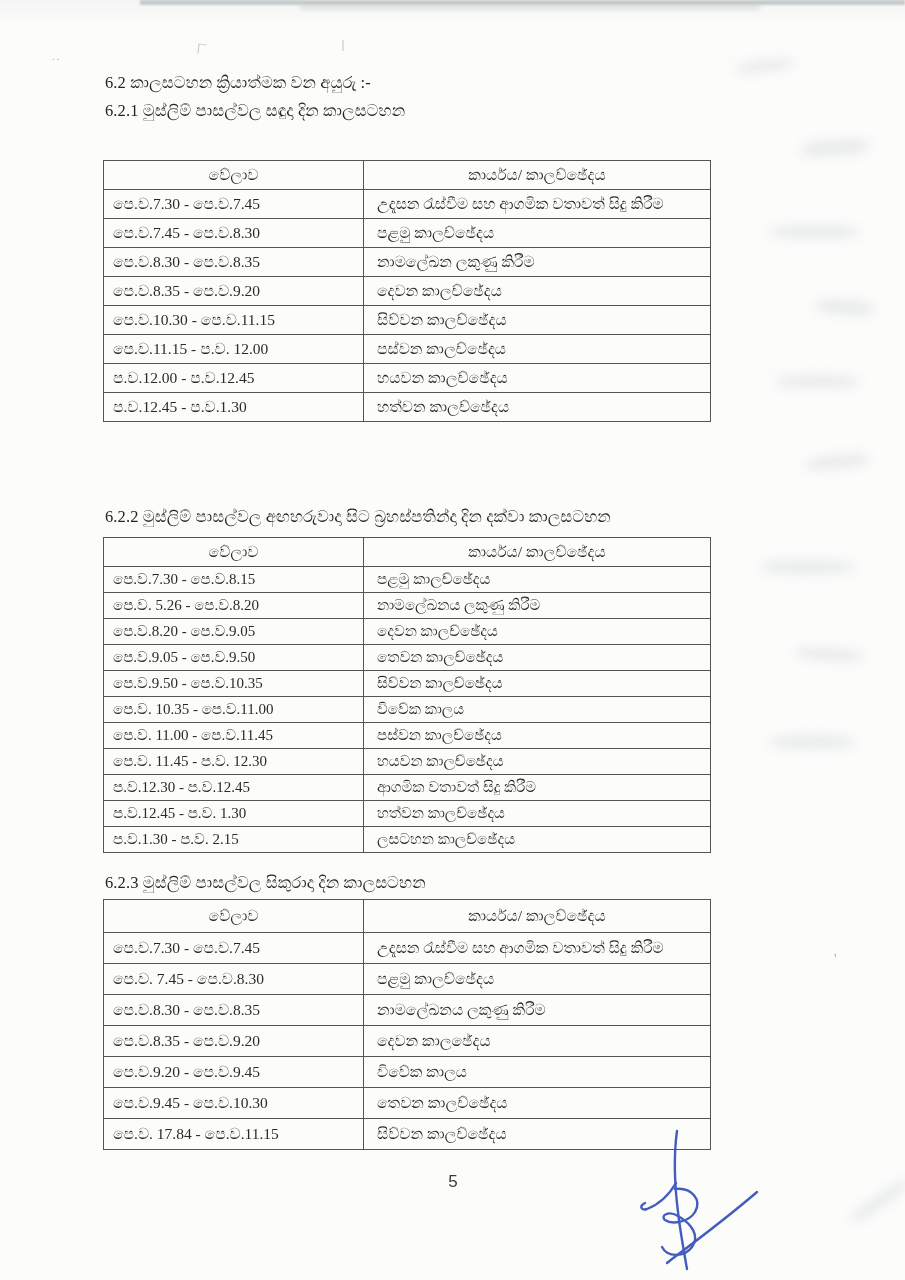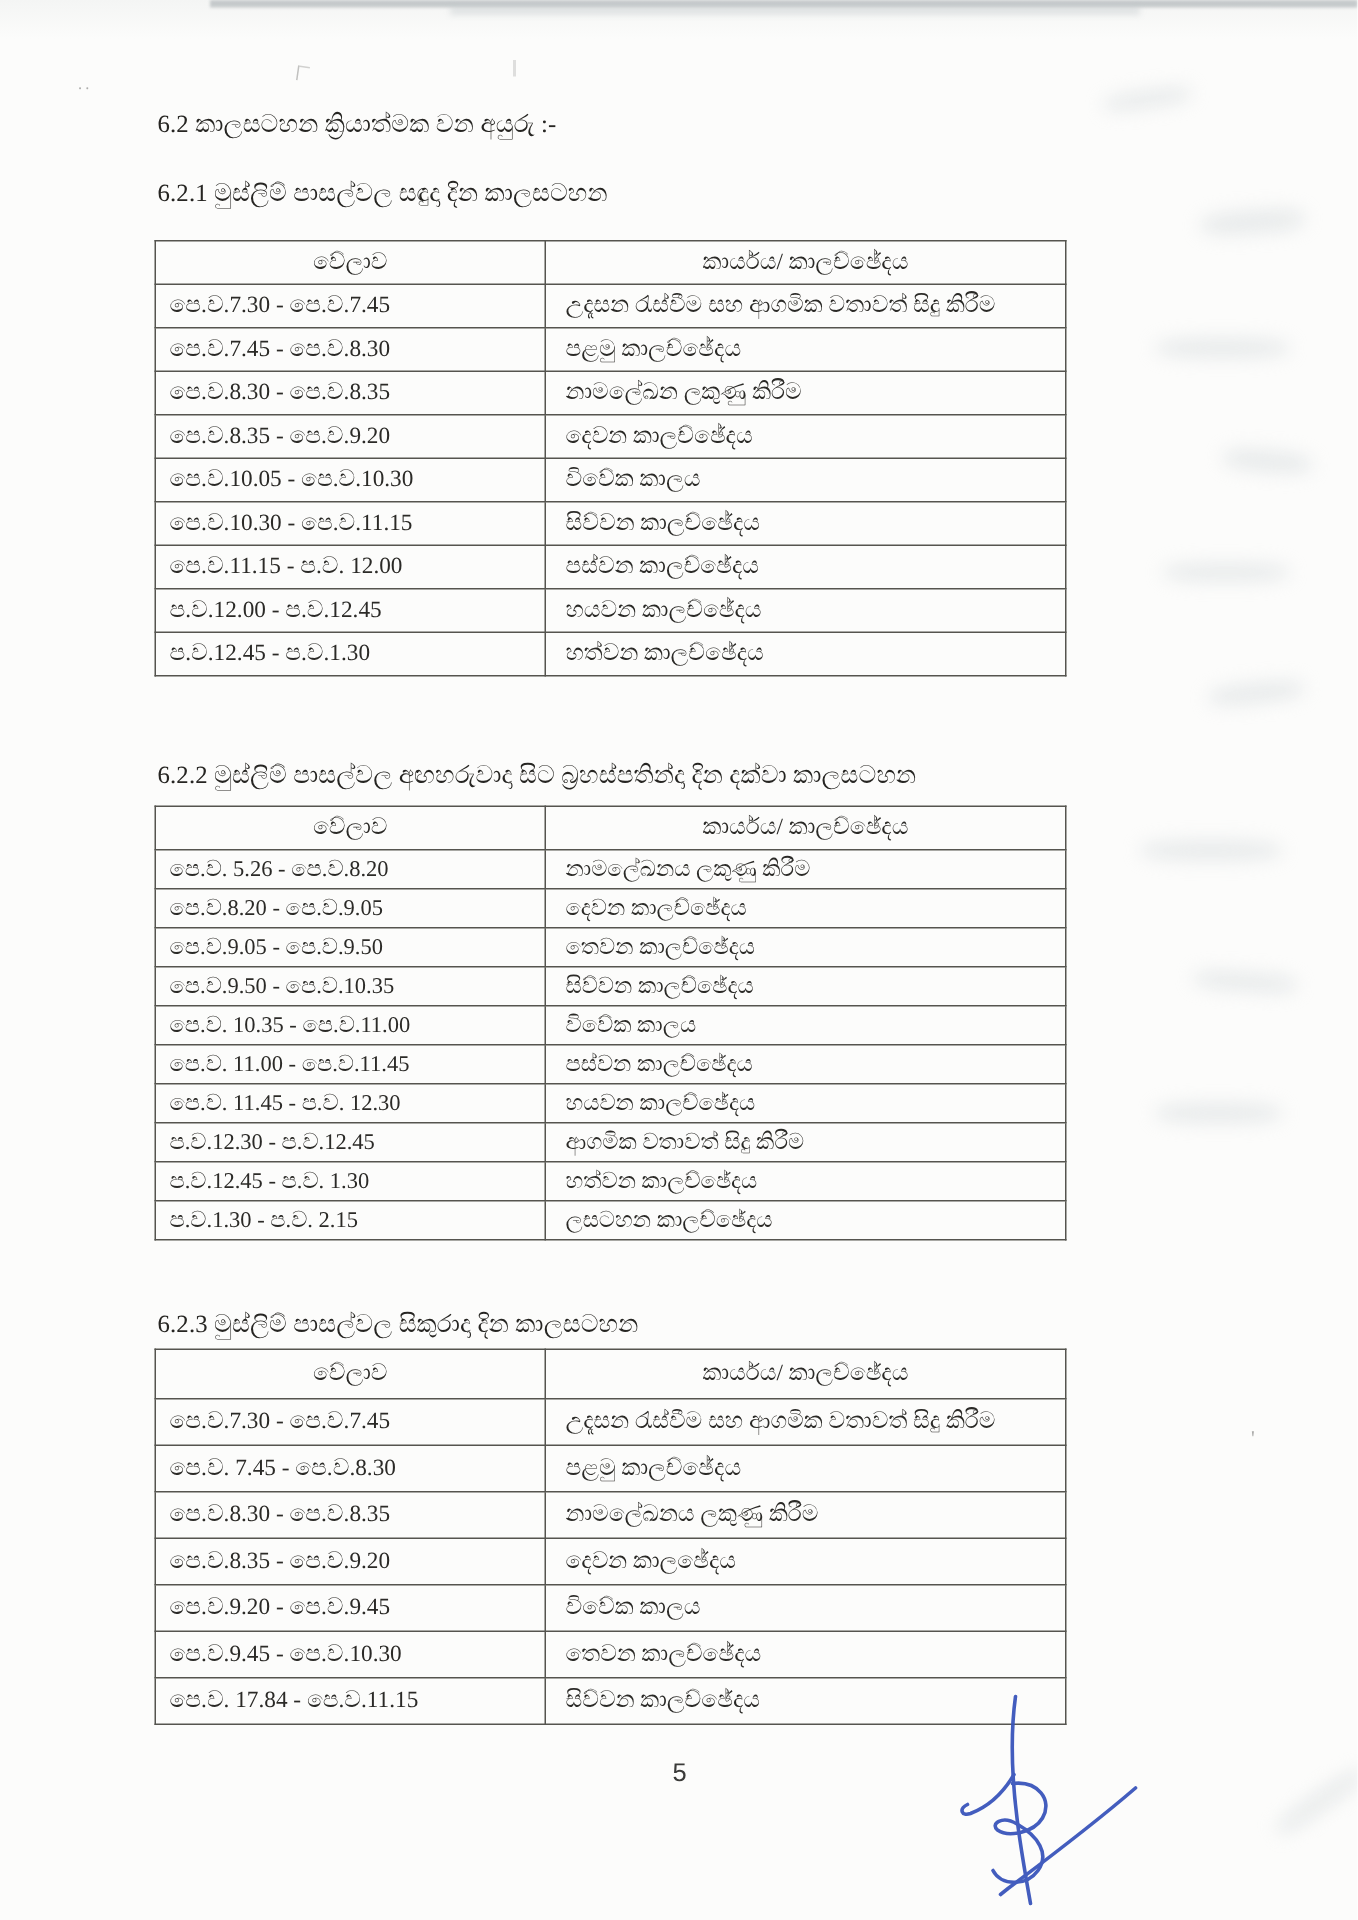--- a/index.html
+++ b/index.html
@@ -27,21 +27,21 @@
   .b4{top:375px;left:775px;width:85px;height:13px;}
   .b5{top:455px;left:805px;width:65px;height:14px;transform:rotate(-6deg);}
   .b6{top:560px;left:760px;width:95px;height:14px;}
   .b7{top:648px;left:795px;width:70px;height:13px;transform:rotate(4deg);}
   .b8{top:735px;left:770px;width:85px;height:14px;}
   .b9{top:60px;left:735px;width:60px;height:12px;transform:rotate(-8deg);}
   .b10{top:1195px;left:845px;width:70px;height:12px;transform:rotate(-35deg);}
   
   .h{position:absolute;left:105px;font-size:16.5px;letter-spacing:.1px;white-space:nowrap;color:#262522;margin-top:11px;}
   .h-main{top:62px;}
-  .h-621{top:108px;}
+  .h-621{top:90px;}
   .h-622{top:496px;}
   .h-623{top:862px;}
   
   table.t{
     position:absolute;left:103px;width:608px;
     border-collapse:collapse;table-layout:fixed;
     font-size:15px;color:#2b2a27;padding-left:28px;
   }
   table.t th,table.t td{border:1px solid #55544f;overflow:hidden;white-space:nowrap;}
   table.t th{font-weight:normal;text-align:center;font-size:15.5px;}
@@ -102,24 +102,20 @@
         </tr>
         <tr>
           <td>පෙ.ව.8.30 - පෙ.ව.8.35</td>
           <td>නාමලේඛන ලකුණු කිරීම</td>
         </tr>
         <tr>
           <td>පෙ.ව.8.35 - පෙ.ව.9.20</td>
           <td>දෙවන කාලච්ඡේදය</td>
         </tr>
         <tr>
-          <td>පෙ.ව.10.05 - පෙ.ව.10.30</td>
-          <td>විවේක කාලය</td>
-        </tr>
-        <tr>
           <td>පෙ.ව.10.30 - පෙ.ව.11.15</td>
           <td>සිව්වන  කාලච්ඡේදය</td>
         </tr>
         <tr>
           <td>පෙ.ව.11.15 - ප.ව. 12.00</td>
           <td>පස්වන  කාලච්ඡේදය</td>
         </tr>
         <tr>
           <td>ප.ව.12.00 - ප.ව.12.45</td>
           <td>හයවන  කාලච්ඡේදය</td>
@@ -139,20 +135,24 @@
         <col class="c2">
       </colgroup>
   <thead>
         <tr>
           <th>වේලාව</th>
           <th>කාර්යය/ කාලච්ඡේදය</th>
         </tr>
       </thead>
       <tbody>
         <tr>
+          <td>පෙ.ව.7.30 - පෙ.ව.8.15</td>
+          <td>පළමු කාලච්ඡේදය</td>
+        </tr>
+        <tr>
           <td>පෙ.ව. 5.26 - පෙ.ව.8.20</td>
           <td>නාමලේඛනය ලකුණු කිරීම</td>
         </tr>
         <tr>
           <td>පෙ.ව.8.20 - පෙ.ව.9.05</td>
           <td>දෙවන කාලච්ඡේදය</td>
         </tr>
         <tr>
           <td>පෙ.ව.9.05 - පෙ.ව.9.50</td>
           <td>තෙවන කාලච්ඡේදය</td>

